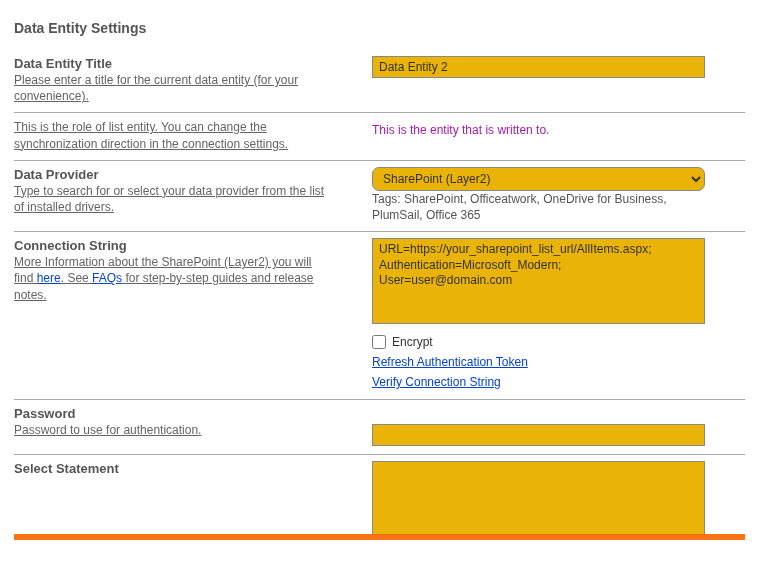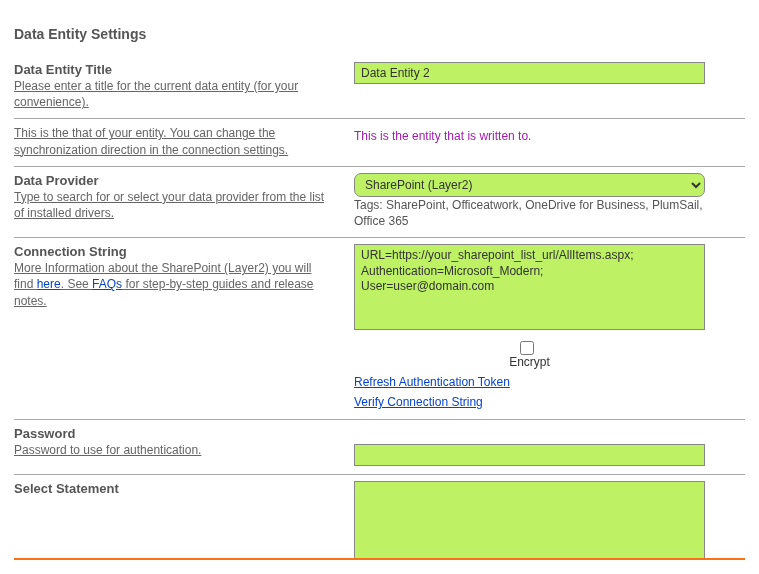--- a/index.html
+++ b/index.html
@@ -9,29 +9,30 @@
     font-family: Arial, Helvetica, sans-serif;
     font-size: 12px;
     color: #333;
     background: #fff;
     width: 759px;
   }
   h2.page-title {
     font-size: 14px;
     font-weight: bold;
     color: #555;
-    margin: 16px 0 14px 0;
+    margin: 10px 0 14px 0;
   }
   .row {
     display: flex;
     align-items: flex-start;
     padding: 6px 0 8px 0;
     border-bottom: 1px solid #a9a9a9;
+    gap: 18px;
   }
-  .row.last { border-bottom: 2px solid #f97316; }
+  .row.last { border-bottom: 6px solid #f97316; }
   .left {
     width: 330px;
     flex: 0 0 330px;
     padding-right: 18px;
   }
   .right {
     flex: 1 1 auto;
     padding: 0 40px 0 10px;
   }
   .label-title {
@@ -44,55 +45,55 @@
     color: #656565;
     line-height: 1.35;
     text-decoration: underline;
   }
   a { color: #0645c8; text-decoration: underline; cursor: pointer; }
   input[type=text], input[type=password], select, textarea {
     width: 100%;
     font-family: Arial, Helvetica, sans-serif;
     font-size: 12px;
     border: 1px solid #888;
-    background: #bef264;
+    background: #eab308;
     color: #333;
     padding: 3px 6px;
     border-radius: 0;
   }
   select { height: 24px; border-radius: 7px; }
   textarea { resize: none; overflow-y: scroll; line-height: 1.3; }
   .static-text { color: #a21caf; padding-top: 4px; }
   .tags {
     color: #555;
     font-size: 12px;
     line-height: 1.35;
   }
-  .checkbox-row { display: flex; align-items: center; margin: 8px 0 4px 0; flex-direction: column; }
+  .checkbox-row { display: flex; align-items: center; margin: 8px 0 4px 0; }
   .checkbox-row input { margin: 0 6px 0 0; width: 14px; height: 14px; }
   .linkline { margin: 6px 0 2px 0; }
 </style>
 </head>
 <body>
 
 <h2 class="page-title">Data Entity Settings</h2>
 
 <div class="row">
   <div class="left">
     <div class="label-title">Data Entity Title</div>
     <div class="label-desc">Please enter a title for the current data entity (for your convenience).</div>
   </div>
   <div class="right">
     <input type="text" value="Data Entity 2" style="">
   </div>
 </div>
 
 <div class="row">
   <div class="left">
-    <div class="label-desc">This is the that of your entity. You can change the synchronization direction in the connection settings.</div>
+    <div class="label-desc">This is the role of list entity. You can change the synchronization direction in the connection settings.</div>
   </div>
   <div class="right">
     <div class="static-text">This is the entity that is written to.</div>
   </div>
 </div>
 
 <div class="row">
   <div class="left">
     <div class="label-title">Data Provider</div>
     <div class="label-desc">Type to search for or select your data provider from the list of installed drivers.</div>

